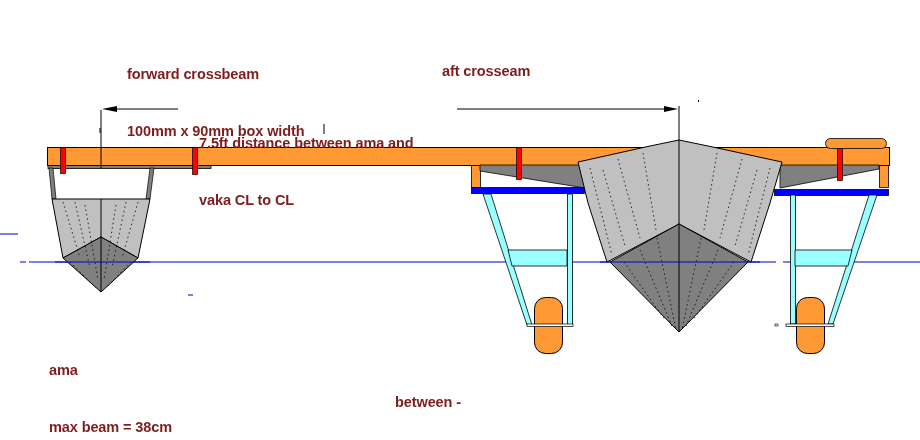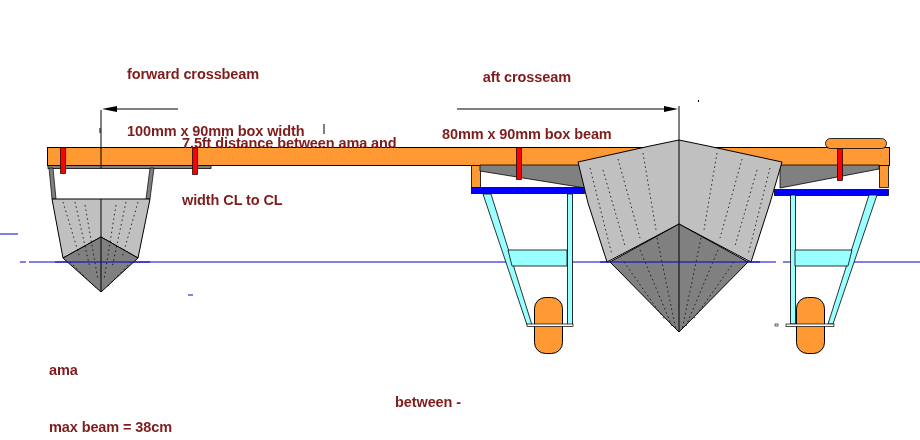--- a/index.html
+++ b/index.html
@@ -144,28 +144,27 @@
 
   <line x1="55" y1="262" x2="150" y2="262" stroke="#0000cc" stroke-width="1"></line>
   <line x1="600" y1="262" x2="760" y2="262" stroke="#0000cc" stroke-width="1"></line>
 </svg>
 
 <div class="lbl" style="left:127px; top:27px;">
   <div>forward crossbeam</div>
   <div>100mm x 90mm box width</div>
 </div>
 
-<div class="lbl" style="left:442px; top:30px;text-align:center;">
+<div class="lbl" style="left:442px; top:24px;">
   <div>aft crosseam</div>
-  <div>80mm x 90mm box beam</div>
 </div>
 
-<div class="lbl" style="left:182px; top:96px;">
+<div class="lbl" style="left:199px; top:96px;">
   <div>7.5ft distance between ama and</div>
-  <div>width CL to CL</div>
+  <div>vaka CL to CL</div>
 </div>
 
 <div class="lbl" style="left:49px; top:323px;">
   <div>ama</div>
   <div>max beam = 38cm</div>
   
 </div>
 
 <div class="lbl" style="left:395px; top:355px;">
   <div>between -</div>

